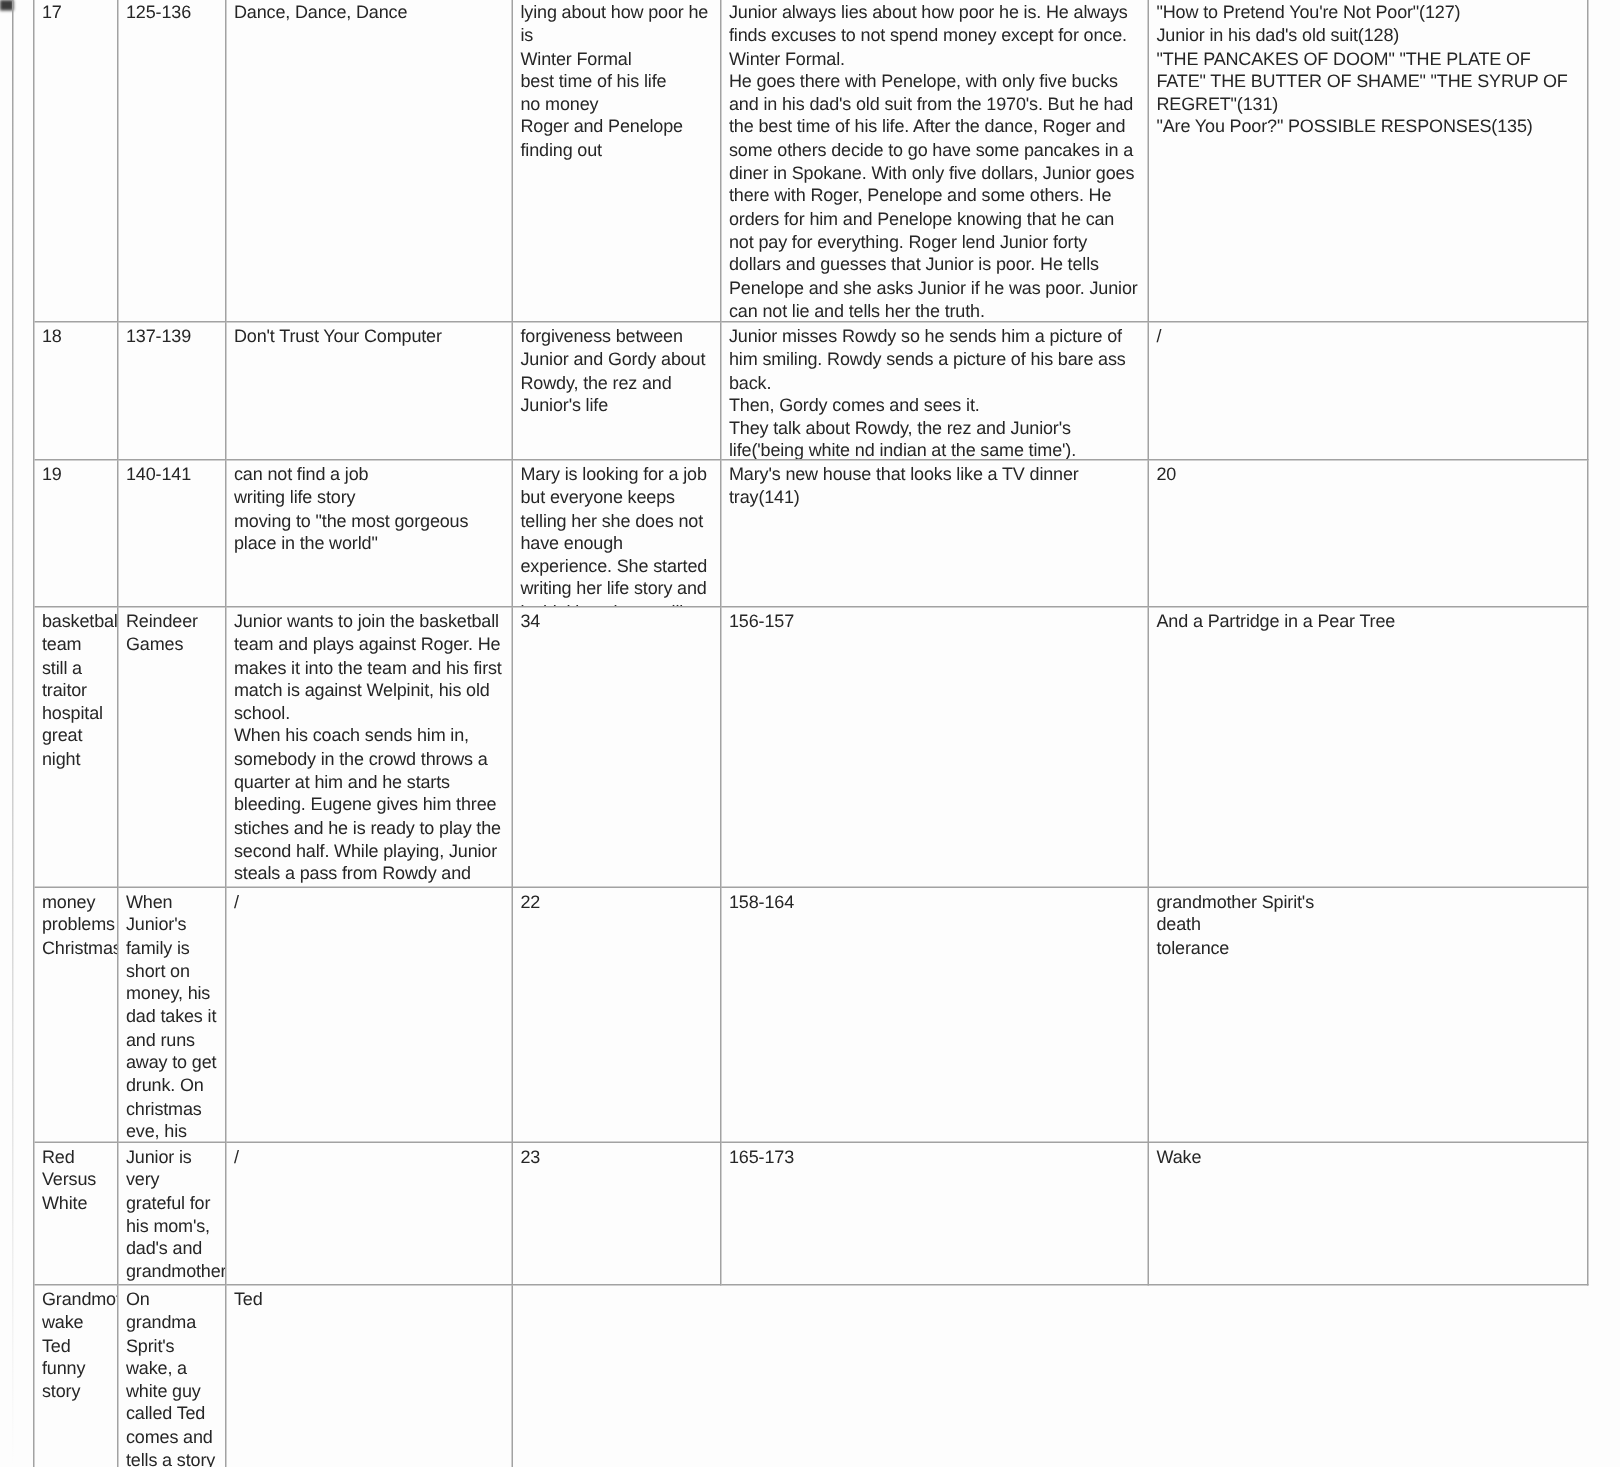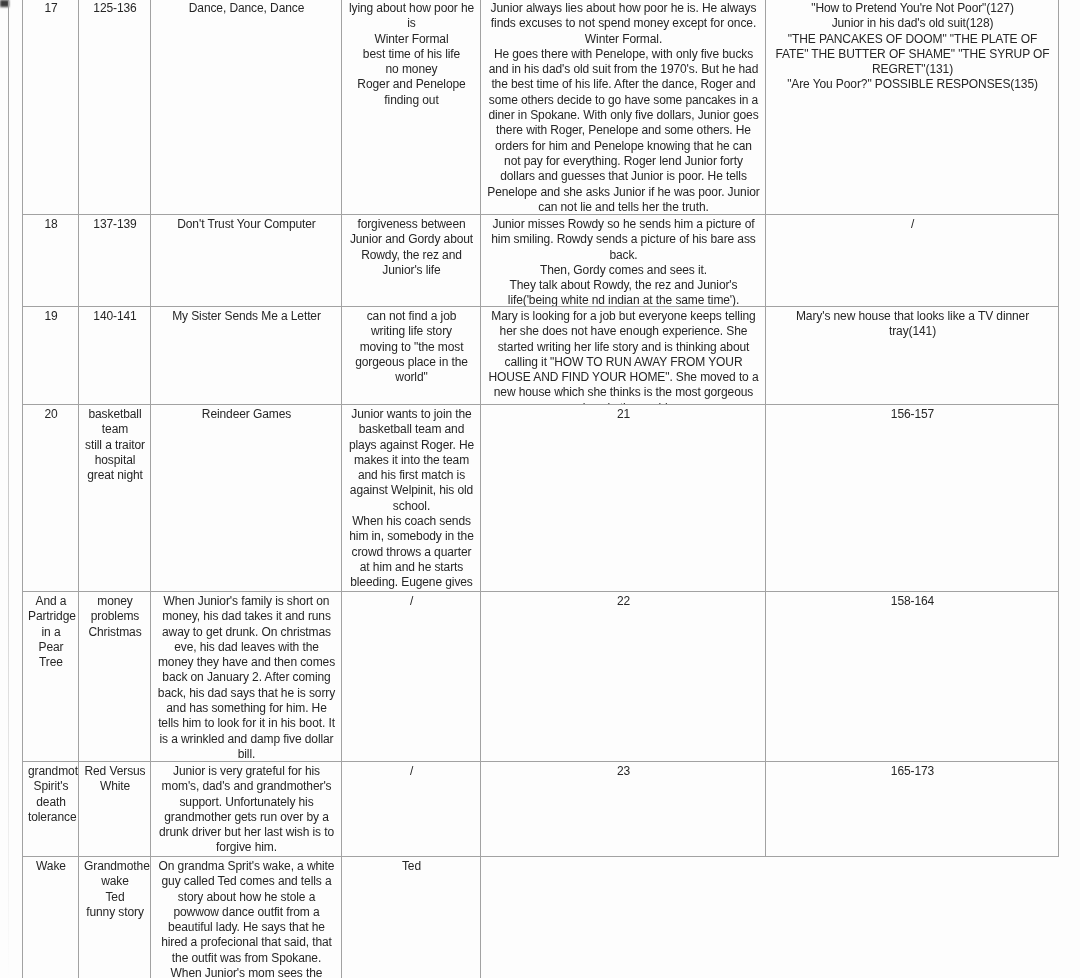--- a/index.html
+++ b/index.html
@@ -2,21 +2,21 @@
 <html><head>
 <meta charset="utf-8">
 <style>
   * { margin: 0; padding: 0; box-sizing: border-box; }
   html, body {
     width: 1080px; height: 978px;
     overflow: hidden;
     background: #fdfdfd;
     font-family: "Liberation Sans", sans-serif;
   }
-  .page { position: relative; width: 1080px; height: 978px; text-align: center; }
+  .page { position: relative; width: 1080px; height: 978px; }
 
   .stray-line {
     position: absolute; left: 8px; top: 0; width: 1px; height: 978px;
     background: linear-gradient(#9f9f9f, #c6c6c6 45%, #e3e3e3 75%, transparent);
   }
   .corner-smudge {
     position: absolute; left: 0; top: 0; width: 9px; height: 7px;
     background: #3c3c3c; filter: blur(1px);
   }
 
@@ -71,38 +71,37 @@
     <div class="cell">Don't Trust Your Computer</div>
     <div class="cell">forgiveness between Junior and Gordy about Rowdy, the rez and Junior's life</div>
     <div class="cell">Junior misses Rowdy so he sends him a picture of him smiling. Rowdy sends a picture of his bare ass back.
 Then, Gordy comes and sees it.
 They talk about Rowdy, the rez and Junior's life('being white nd indian at the same time').
 They figure out that they both are weird.</div>
     <div class="cell">/</div>
 
     <div class="cell">19</div>
     <div class="cell">140-141</div>
-    <div class="cell">My Sister Sends Me a Letter</div>
     <div class="cell">can not find a job
 writing life story
 moving to "the most gorgeous place in the world"</div>
     <div class="cell">Mary is looking for a job but everyone keeps telling her she does not have enough experience. She started writing her life story and is thinking about calling it "HOW TO RUN AWAY FROM YOUR HOUSE AND FIND YOUR HOME". She moved to a new house which she thinks is the most gorgeous place in the world.</div>
     <div class="cell">Mary's new house that looks like a TV dinner tray(141)</div>
 
     <div class="cell">20</div>
     <div class="cell">basketball team
 still a traitor
 hospital
 great night</div>
     <div class="cell">Reindeer Games</div>
     <div class="cell">Junior wants to join the basketball team and plays against Roger. He makes it into the team and his first match is against Welpinit, his old school.
 When his coach sends him in, somebody in the crowd throws a quarter at him and he starts bleeding. Eugene gives him three stiches and he is ready to play the second half. While playing, Junior steals a pass from Rowdy and Rowdy smashes his elbow into Junior's head and knocks him unconscious. He goes to the hospital and Coach stays and keeps him company.
 They tell each other stories which Junior never repeats because that night belongs to him and his coach.</div>
 
-    <div class="cell">21</div>
+    <div class="cell">34</div>
     <div class="cell">156-157</div>
     <div class="cell">And a Partridge in a Pear Tree</div>
     <div class="cell">money problems
 Christmas</div>
     <div class="cell">When Junior's family is short on money, his dad takes it and runs away to get drunk. On christmas eve, his dad leaves with the money they have and then comes back on January 2. After coming back, his dad says that he is sorry and has something for him. He tells him to look for it in his boot. It is a wrinkled and damp five dollar bill.
 Junior is very grateful that his dad did not spend the money on alcohol and saved it for him.
 He tells his dad Merry Christmas and kisses him on the cheek.</div>
     <div class="cell">/</div>
 
     <div class="cell">22</div>

